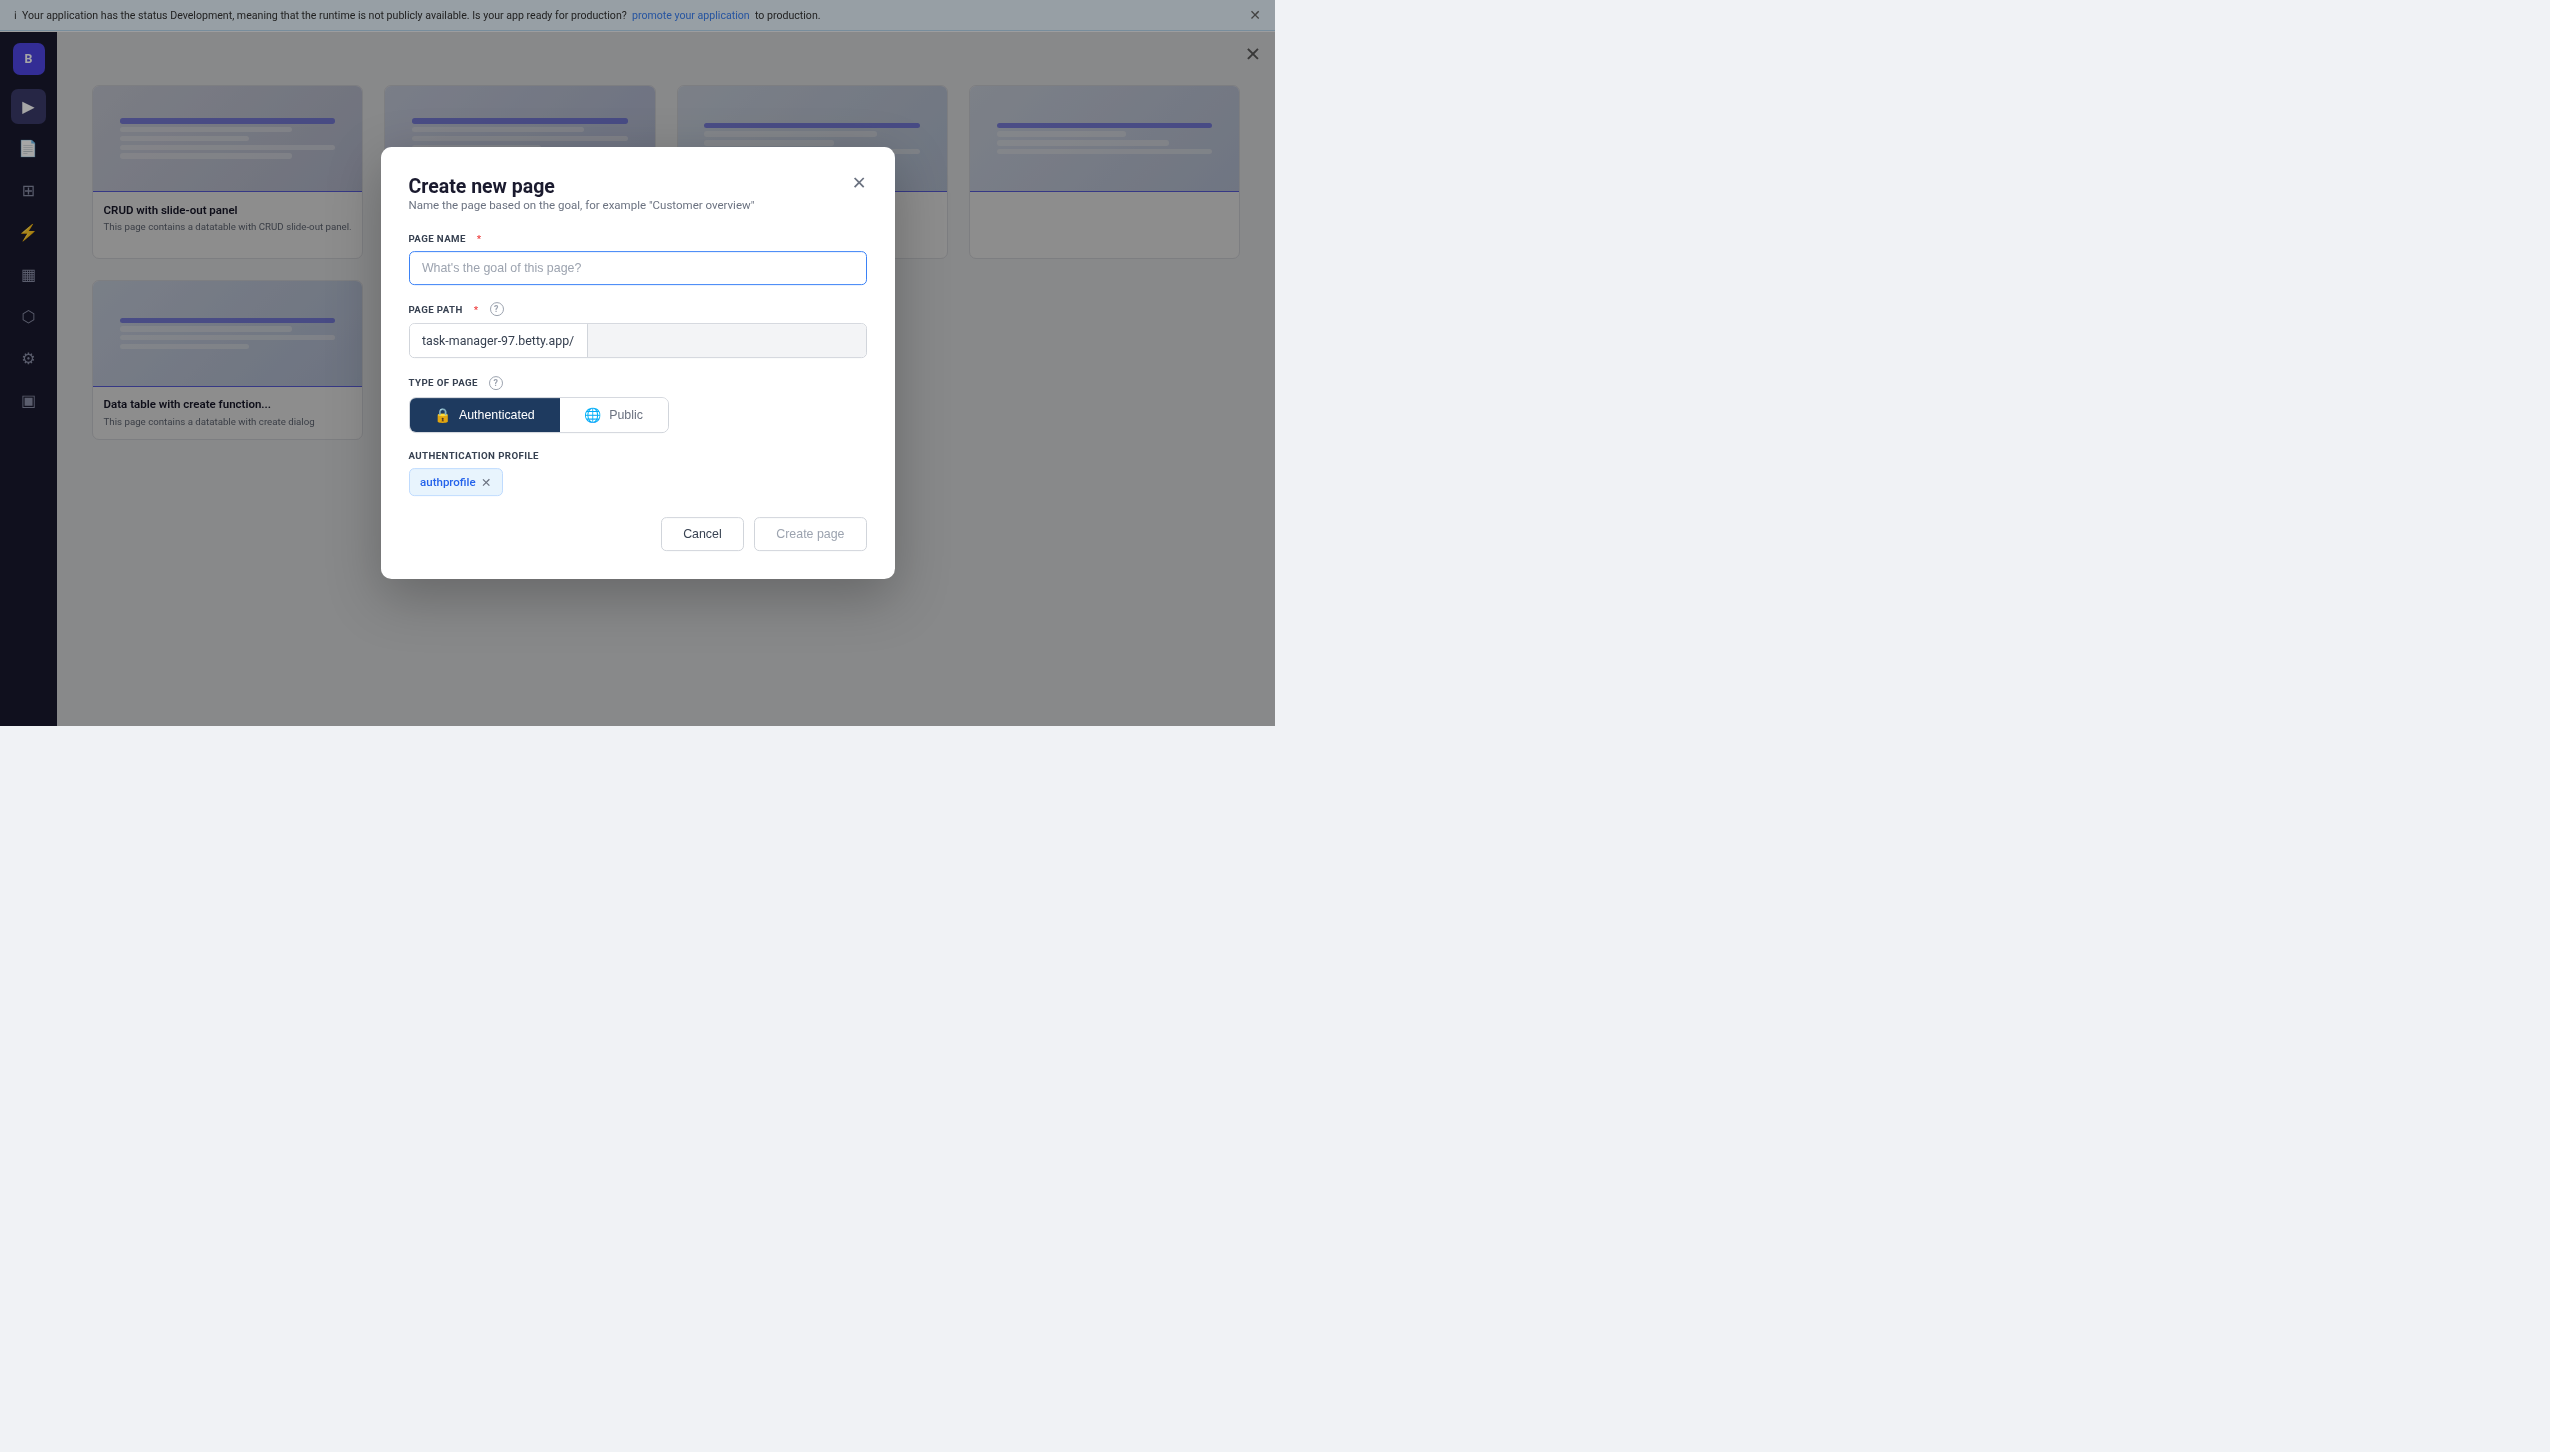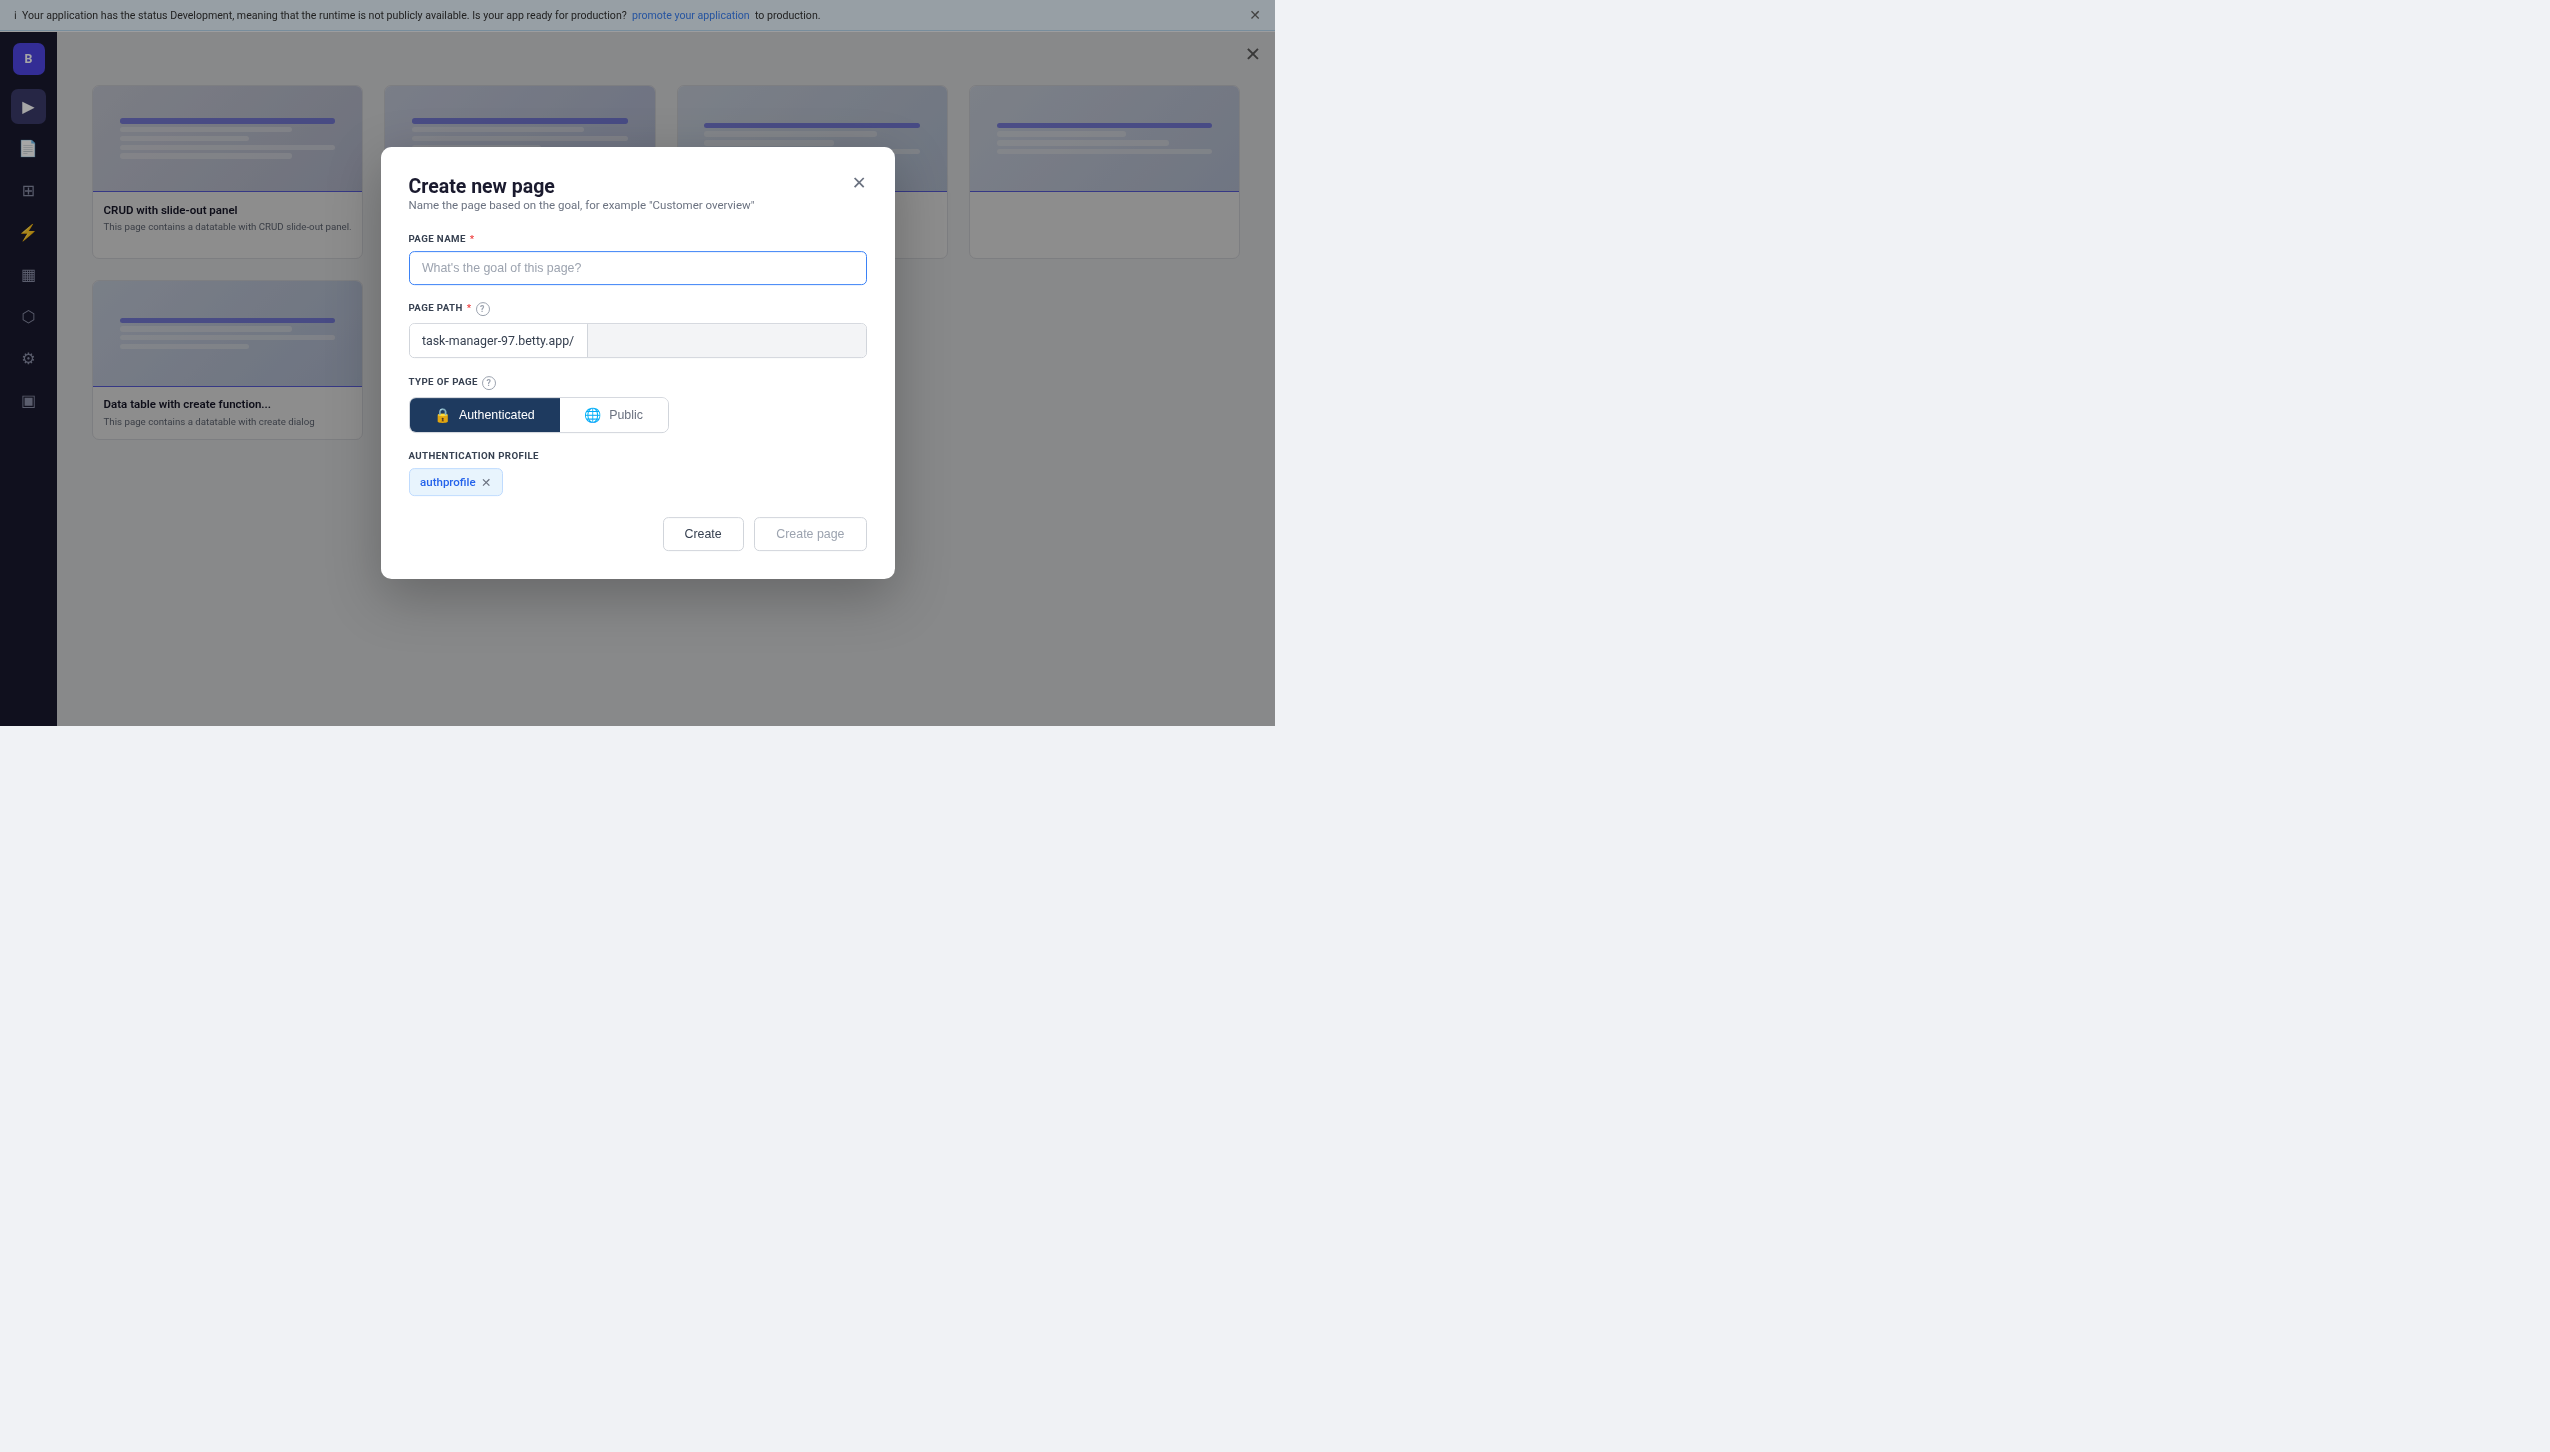--- a/index.html
+++ b/index.html
@@ -174,21 +174,22 @@
     }
     .modal-subtitle {
       font-size: 11.5px;
       color: #6b7280;
       margin-bottom: 21px;
     }
 
     .form-group { margin-bottom: 17.7px; }
     .form-label {
       display: flex;
-      gap: 4px;
+      align-items: center;
+      gap: 11px;
       font-size: 9.7px;
       font-weight: 700;
       color: #374151;
       text-transform: uppercase;
       letter-spacing: 0.4px;
       margin-bottom: 7px;
     }
     .help-icon {
       width: 14px;
       height: 14px;
@@ -505,17 +506,17 @@
     <div class="form-label">
       <span>AUTHENTICATION PROFILE</span>
     </div>
     <div class="auth-tag">
       <span>authprofile</span>
       <span class="auth-tag-remove">✕</span>
     </div>
   </div>
 
   <div class="modal-footer">
-    <button class="btn-cancel">Create</button>
+    <button class="btn-cancel">Cancel</button>
     <button class="btn-create">Create page</button>
   </div>
 </div>
 
 
 </body></html>

